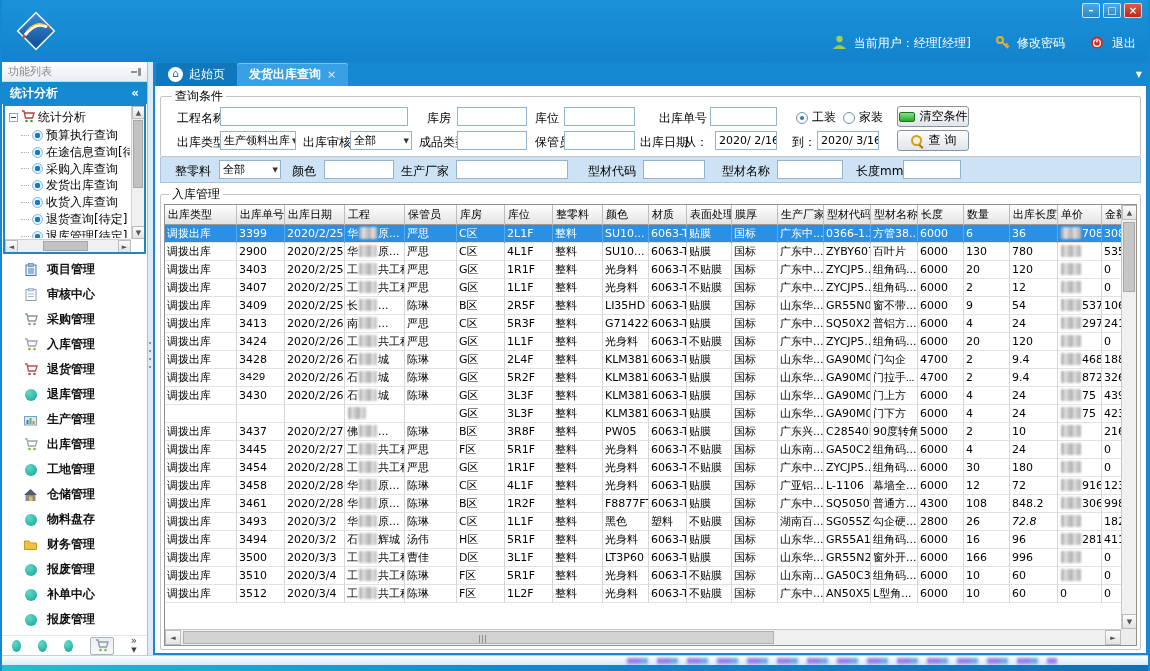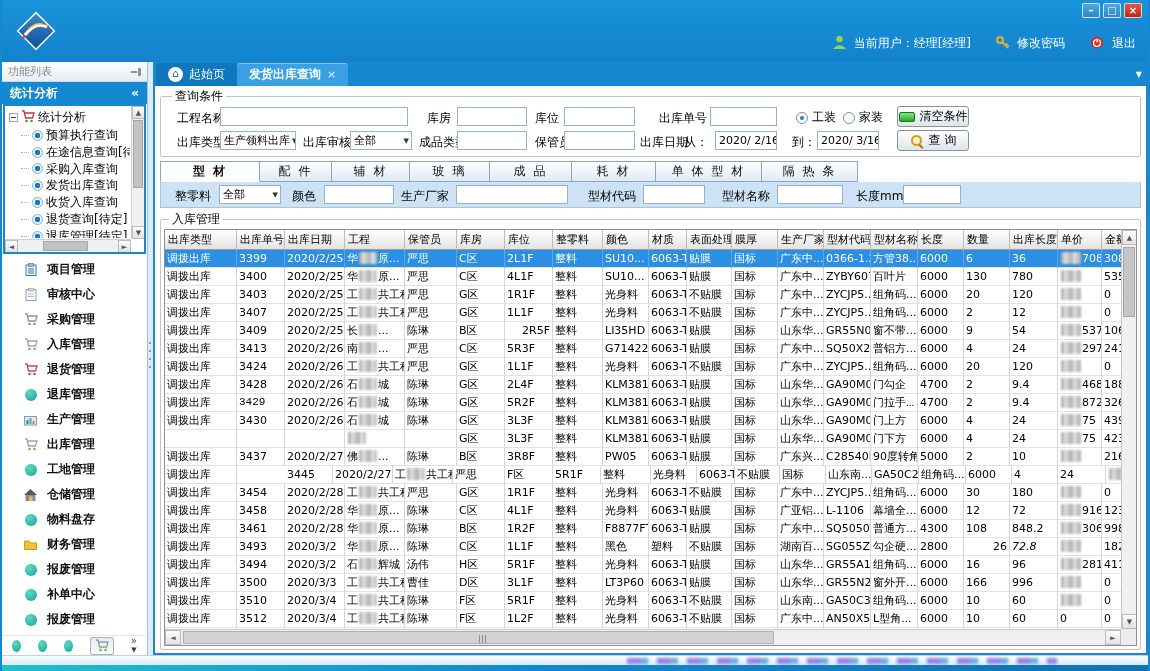--- a/index.html
+++ b/index.html
@@ -485,30 +485,20 @@
             <span class="qdd" style="left:650px;width:62px">
               <span>2020/ 3/16</span>
             </span>
             <span class="btn" style="left:730px;width:72px">
               <span class="magicon"></span>
               <span>查 询</span>
             </span>
           </div>
         </fieldset>
 
-        <div class="mattabs" id="mattabs">
-            <div class="mtab active" style="width: 100px;">型 材</div>
-            <div class="mtab" style="width: 72px;">配 件</div>
-            <div class="mtab" style="width: 78px;">辅 材</div>
-            <div class="mtab" style="width: 80px;">玻 璃</div>
-            <div class="mtab" style="width: 82px;">成 品</div>
-            <div class="mtab" style="width: 84px;">耗 材</div>
-            <div class="mtab" style="width: 106px;">单 体 型 材</div>
-            <div class="mtab" style="width: 96px;">隔 热 条</div>
-          </div>
 
         <div class="subfilter">
           <span class="ql" style="left:14px">整零料</span>
           <span class="qdd" style="left:58px;width:62px">
             <span>全部</span>
               <span class="arr">▼</span>
           </span>
           <span class="ql" style="left:131px">颜色</span>
           <input class="qi" style="left: 163px; width: 70px;">
           <span class="ql" style="left:240px">生产厂家</span>
@@ -564,21 +554,21 @@
                   <div class="tcell" style="width: 47px;">0366-1.2</div>
                   <div class="tcell" style="width: 47px;">方管38...</div>
                   <div class="tcell" style="width: 46px;">6000</div>
                   <div class="tcell" style="width: 46px;">6</div>
                   <div class="tcell" style="width: 48px;">36</div>
                   <div class="tcell pricecell" style="width: 44px;"><span class="pxblur"></span>708</div>
                   <div class="tcell" style="width: 40px;">308</div>
                 </div>
                 <div class="trow">
                   <div class="tcell" style="width: 72px;">调拨出库</div>
-                  <div class="tcell" style="width: 48px;">3400</div>
+                  <div class="tcell" style="width: 48px;">2900</div>
                   <div class="tcell" style="width: 60px;">2020/2/25</div>
                   <div class="tcell projcell" style="width: 60px;"><span>华</span><span class="pxblur"></span><span>原...</span></div>
                   <div class="tcell" style="width: 52px;">严思</div>
                   <div class="tcell" style="width: 48px;">C区</div>
                   <div class="tcell" style="width: 48px;">4L1F</div>
                   <div class="tcell" style="width: 50px;">整料</div>
                   <div class="tcell" style="width: 46px;">SU10...</div>
                   <div class="tcell" style="width: 38px;">6063-T5</div>
                   <div class="tcell" style="width: 45px;">贴膜</div>
                   <div class="tcell" style="width: 46px;">国标</div>
@@ -635,21 +625,21 @@
                   <div class="tcell pricecell" style="width: 44px;"><span class="pxblur"></span></div>
                   <div class="tcell" style="width: 40px;">0</div>
                 </div>
                 <div class="trow">
                   <div class="tcell" style="width: 72px;">调拨出库</div>
                   <div class="tcell" style="width: 48px;">3409</div>
                   <div class="tcell" style="width: 60px;">2020/2/25</div>
                   <div class="tcell projcell" style="width: 60px;"><span>长</span><span class="pxblur"></span><span>...</span></div>
                   <div class="tcell" style="width: 52px;">陈琳</div>
                   <div class="tcell" style="width: 48px;">B区</div>
-                  <div class="tcell" style="width: 48px; text-align: right;">2R5F</div>
+                  <div class="tcell" style="width: 48px;">2R5F</div>
                   <div class="tcell" style="width: 50px;">整料</div>
                   <div class="tcell" style="width: 46px;">LI35HD</div>
                   <div class="tcell" style="width: 38px;">6063-T5</div>
                   <div class="tcell" style="width: 45px;">贴膜</div>
                   <div class="tcell" style="width: 46px;">国标</div>
                   <div class="tcell" style="width: 46px;">山东华...</div>
                   <div class="tcell" style="width: 47px;">GR55N02</div>
                   <div class="tcell" style="width: 47px;">窗不带...</div>
                   <div class="tcell" style="width: 46px;">6000</div>
                   <div class="tcell" style="width: 46px;">9</div>
@@ -806,21 +796,21 @@
                   <div class="tcell" style="width: 47px;">C28540B</div>
                   <div class="tcell" style="width: 47px;">90度转角</div>
                   <div class="tcell" style="width: 46px;">5000</div>
                   <div class="tcell" style="width: 46px;">2</div>
                   <div class="tcell" style="width: 48px;">10</div>
                   <div class="tcell pricecell" style="width: 44px;"><span class="pxblur"></span></div>
                   <div class="tcell" style="width: 40px;">216</div>
                 </div>
                 <div class="trow">
                   <div class="tcell" style="width: 72px;">调拨出库</div>
-                  <div class="tcell" style="width: 48px; margin-left: 48px;">3445</div>
+                  <div class="tcell" style="width: 48px;">3445</div>
                   <div class="tcell" style="width: 60px;">2020/2/27</div>
                   <div class="tcell projcell" style="width: 60px;"><span>工</span><span class="pxblur"></span><span>共工程</span></div>
                   <div class="tcell" style="width: 52px;">严思</div>
                   <div class="tcell" style="width: 48px;">F区</div>
                   <div class="tcell" style="width: 48px;">5R1F</div>
                   <div class="tcell" style="width: 50px;">整料</div>
                   <div class="tcell" style="width: 46px;">光身料</div>
                   <div class="tcell" style="width: 38px;">6063-T5</div>
                   <div class="tcell" style="width: 45px;">不贴膜</div>
                   <div class="tcell" style="width: 46px;">国标</div>
@@ -909,21 +899,21 @@
                   <div class="tcell" style="width: 48px;">1L1F</div>
                   <div class="tcell" style="width: 50px;">整料</div>
                   <div class="tcell" style="width: 46px;">黑色</div>
                   <div class="tcell" style="width: 38px;">塑料</div>
                   <div class="tcell" style="width: 45px;">不贴膜</div>
                   <div class="tcell" style="width: 46px;">国标</div>
                   <div class="tcell" style="width: 46px;">湖南百...</div>
                   <div class="tcell" style="width: 47px;">SG055Z</div>
                   <div class="tcell" style="width: 47px;">勾企硬...</div>
                   <div class="tcell" style="width: 46px;">2800</div>
-                  <div class="tcell" style="width: 46px; text-align: right;">26</div>
+                  <div class="tcell" style="width: 46px;">26</div>
                   <div class="tcell" style="width: 48px; font-style: italic;">72.8</div>
                   <div class="tcell pricecell" style="width: 44px;"><span class="pxblur"></span></div>
                   <div class="tcell" style="width: 40px;">182</div>
                 </div>
                 <div class="trow">
                   <div class="tcell" style="width: 72px;">调拨出库</div>
                   <div class="tcell" style="width: 48px;">3494</div>
                   <div class="tcell" style="width: 60px;">2020/3/2</div>
                   <div class="tcell projcell" style="width: 60px;"><span>石</span><span class="pxblur"></span><span>辉城</span></div>
                   <div class="tcell" style="width: 52px;">汤伟</div>

